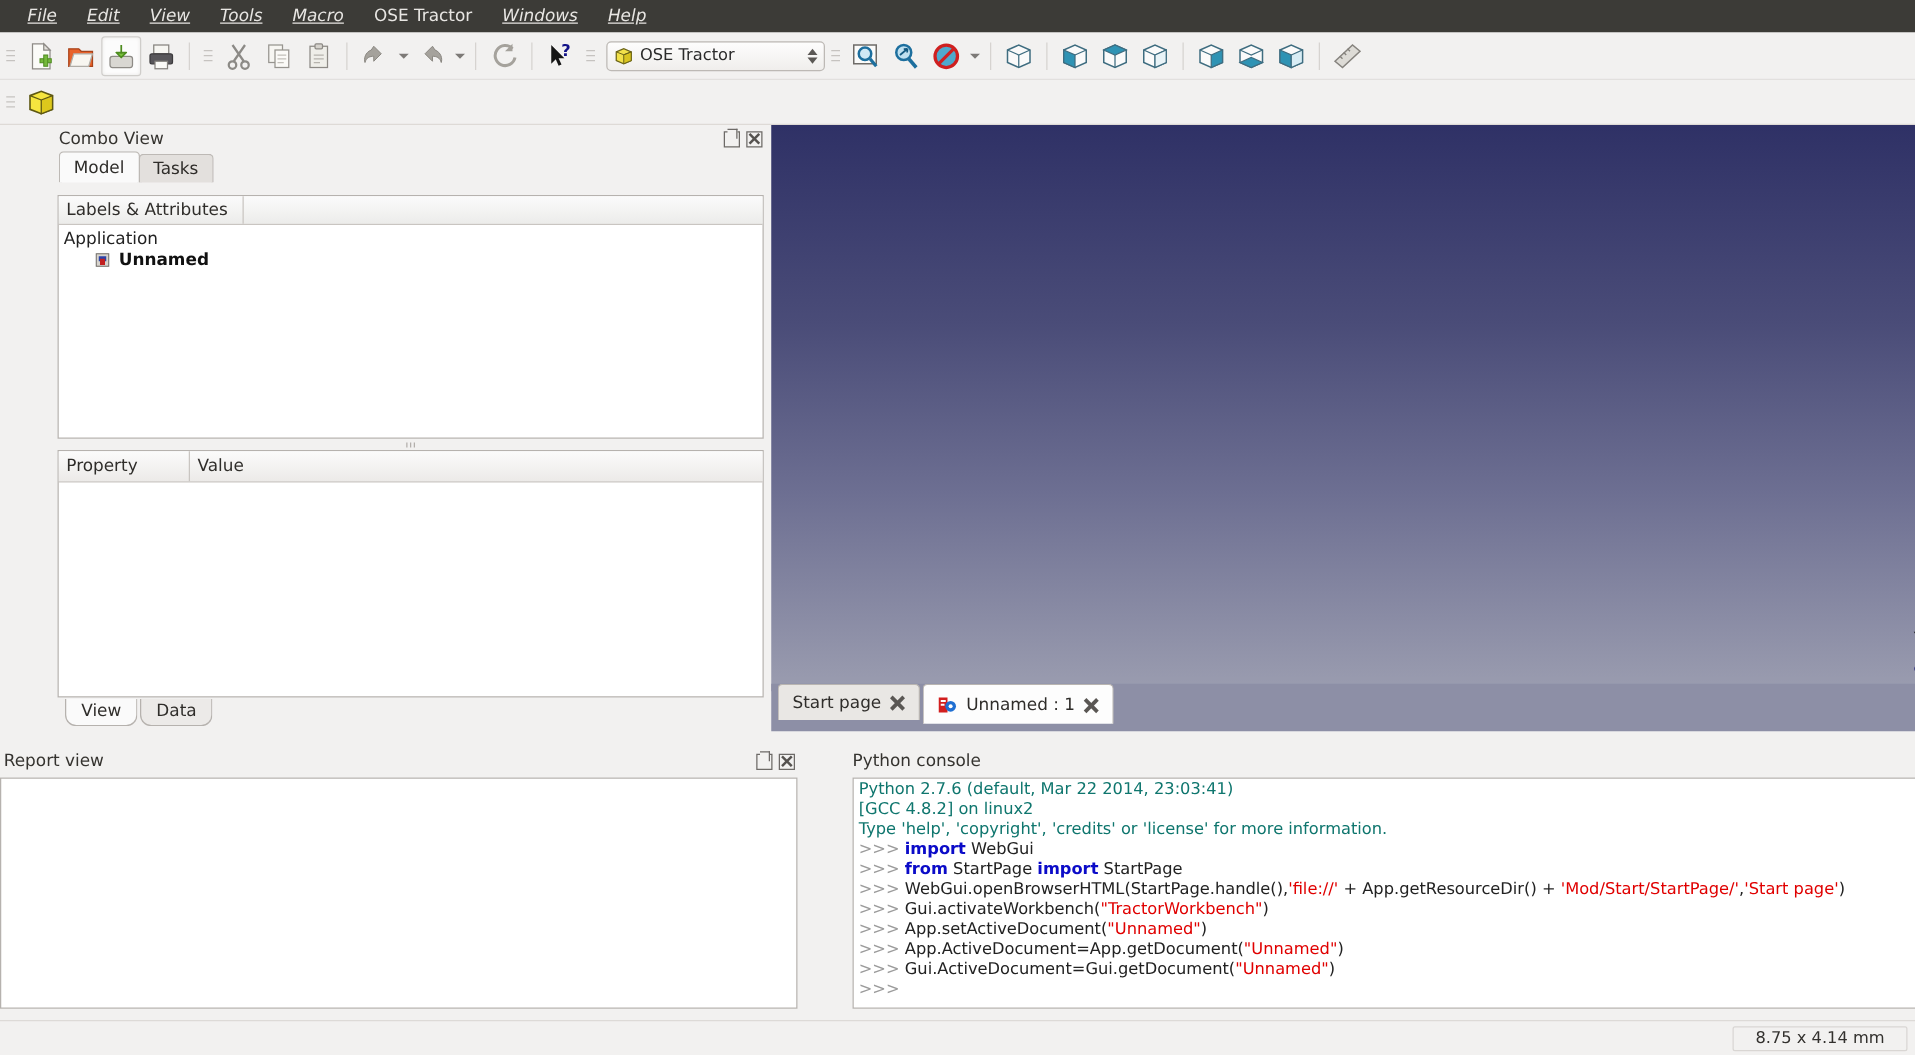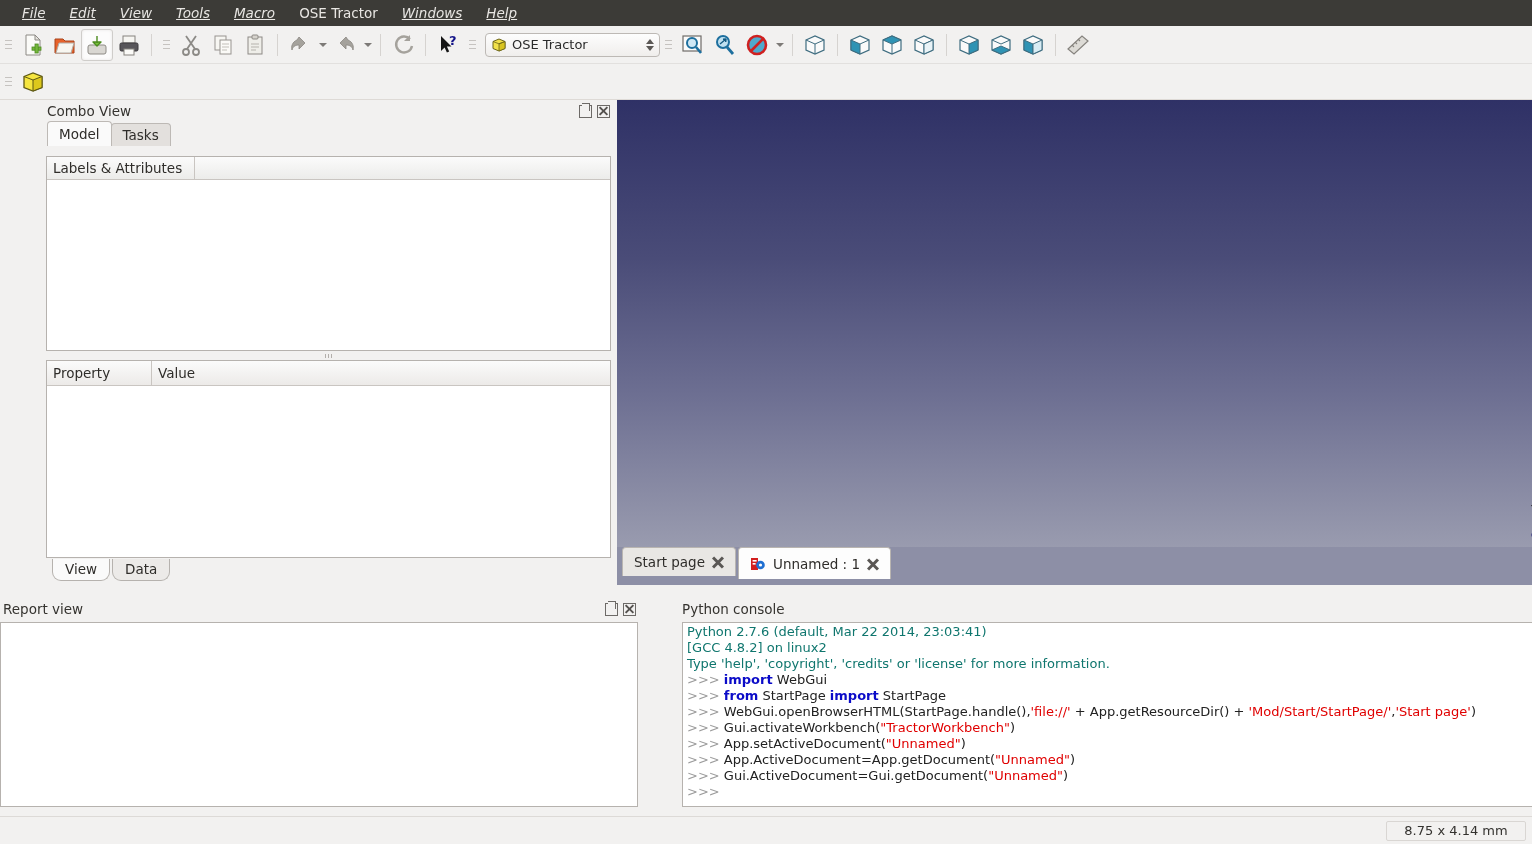--- a/index.html
+++ b/index.html
@@ -488,20 +488,31 @@
           </div>
         <div class="tab">
             <span>Tasks</span>
           </div>
       </div>
 
       <div class="panel-box" style="position:absolute; left:2px; top:56px; width:565px; height:195px;">
         <div class="tree-head">
           <div class="cell c1">Labels &amp; Attributes</div>
           <div class="cell"></div>
+        </div>
+        <div class="tree-body">
+          <div class="tree-root">Application</div>
+          <div class="tree-child">
+            <svg width="14" height="14" viewBox="0 0 14 14">
+              <rect x="2" y="2" width="10" height="10" fill="#d8d4cd" stroke="#6d6a65" stroke-width="0.8"></rect>
+              <path d="M4 4h6v4H4z" fill="#2b43a8"></path>
+              <path d="M5 6h4v5H5z" fill="#c22020"></path>
+            </svg>
+            <span>Unnamed</span>
+          </div>
         </div>
       </div>
 
       <div class="splitter-h" style="position:absolute; left:2px; top:251px; width:565px;">
         <i></i>
           <i></i>
           <i></i>
       </div>
 
       <div class="panel-box" style="position:absolute; left:2px; top:260px; width:565px; height:198px;">

